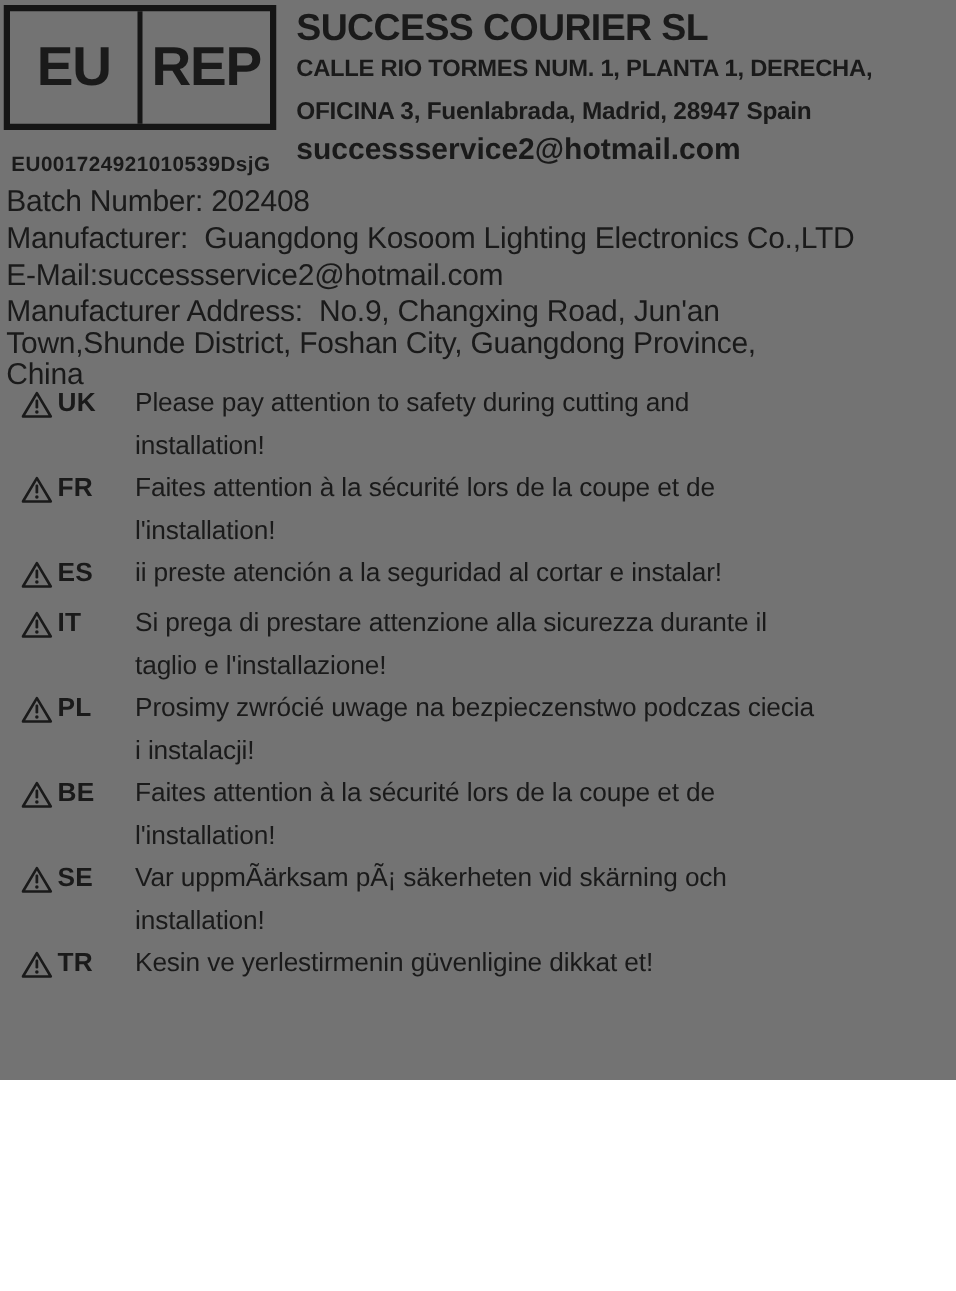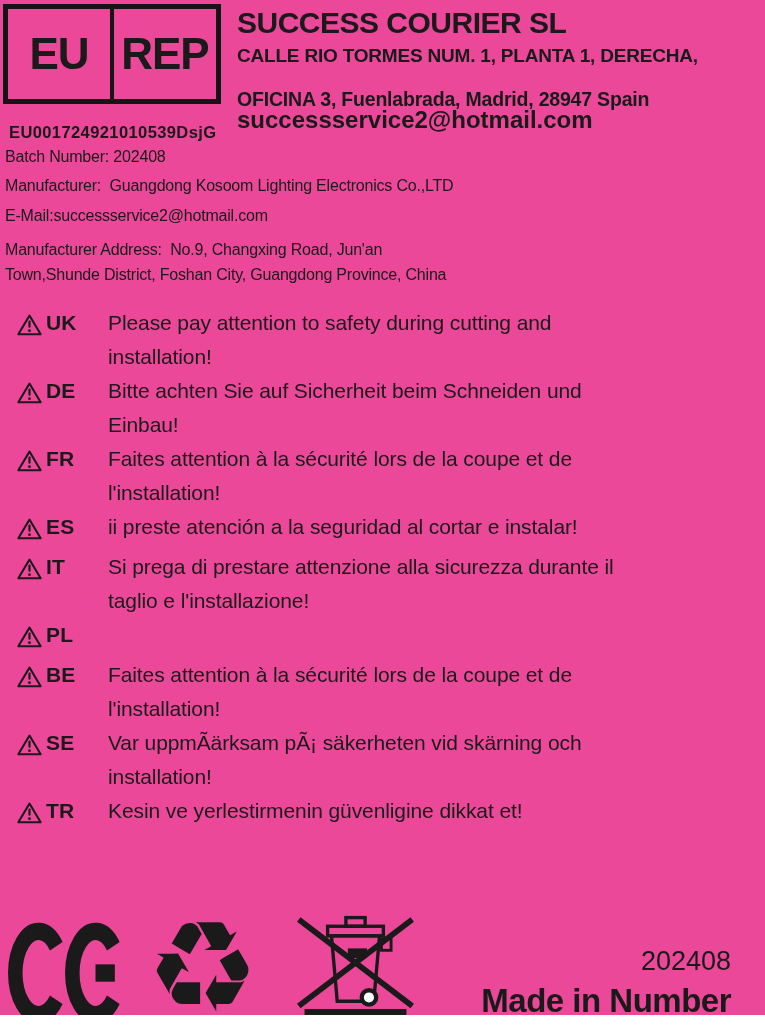--- a/index.html
+++ b/index.html
@@ -1,21 +1,21 @@
 <!DOCTYPE html>
 <html><head>
 <meta charset="utf-8">
 <style>
   * { margin: 0; padding: 0; box-sizing: border-box; }
   html, body { background: #ffffff; }
   .page {
     position: relative;
     width: 765px;
-    height: 1015px;
-    background: #ec4899;
+    height: 864px;
+    background: #737373;
     color: #1a1a1a;
     font-family: "Liberation Sans", sans-serif;
     overflow: hidden;
   }
   
   .eurep-box {
     position: absolute; left: 3px; top: 4px;
     width: 218px; height: 100px;
     border: 5px solid #151515;
     display: flex;
@@ -24,24 +24,24 @@
     flex: 1; display: flex; align-items: center; justify-content: center;
     font-weight: bold; font-size: 44px; letter-spacing: -1px;
   }
   .eurep-cell.first { border-right: 4px solid #151515; }
   .eu-code {
     position: absolute; left: 9px; top: 123px;
     font-size: 16.5px; font-weight: 600; letter-spacing: 0.4px;
   }
   .company   { position: absolute; left: 237px; top: 6px;  font-size: 30px; font-weight: bold; letter-spacing: -0.5px; }
   .hdr-addr1 { position: absolute; left: 237px; top: 45px; font-size: 19px; font-weight: bold; letter-spacing: -0.2px; }
-  .hdr-addr2 { position: absolute; left: 237px; top: 88px; font-size: 19.5px; font-weight: bold; letter-spacing: -0.2px; }
+  .hdr-addr2 { position: absolute; left: 237px; top: 78px; font-size: 19.5px; font-weight: bold; letter-spacing: -0.2px; }
   .hdr-email { position: absolute; left: 237px; top: 106px; font-size: 24px;  font-weight: bold; text-align: center; }
   
-  .info-line { position: absolute; left: 5px; font-size: 16px; white-space: pre-wrap; letter-spacing: -0.2px; }
+  .info-line { position: absolute; left: 5px; font-size: 24px; white-space: pre-wrap; letter-spacing: -0.2px; }
   .i-batch { top: 148px; }
   .i-manu  { top: 177px; }
   .i-mail  { top: 207px; text-align: right; }
   .i-addr  { top: 237px; line-height: 25px; width: 640px; }
   
   .warnings { position: absolute; left: 17px; top: 306px; width: 742px; }
   .warn-row { display: flex; align-items: flex-start; font-size: 21px; line-height: 34px; }
   .warn-icon { width: 29px; flex: 0 0 29px; padding-top: 6px; }
   .warn-code { width: 62px; flex: 0 0 62px; font-weight: bold; letter-spacing: 0.2px; }
   .warn-text { flex: 1; white-space: pre-wrap; letter-spacing: -0.1px; }
@@ -81,30 +81,20 @@
       <span class="warn-icon"><svg viewBox="0 0 24 22" width="25" height="23">
             <path d="M12 2.4 L22.7 20.3 H1.3 Z" fill="none" stroke="#1a1a1a" stroke-width="2" stroke-linejoin="round"></path>
             <rect x="10.95" y="7.2" width="2.1" height="7" rx="1" fill="#1a1a1a"></rect>
             <circle cx="12" cy="16.9" r="1.35" fill="#1a1a1a"></circle>
           </svg></span>
       <span class="warn-code">UK</span>
       <span class="warn-text">Please pay attention to safety during cutting and
 installation!</span>
     </div>
 
-    <div class="warn-row">
-      <span class="warn-icon"><svg viewBox="0 0 24 22" width="25" height="23">
-            <path d="M12 2.4 L22.7 20.3 H1.3 Z" fill="none" stroke="#1a1a1a" stroke-width="2" stroke-linejoin="round"></path>
-            <rect x="10.95" y="7.2" width="2.1" height="7" rx="1" fill="#1a1a1a"></rect>
-            <circle cx="12" cy="16.9" r="1.35" fill="#1a1a1a"></circle>
-          </svg></span>
-      <span class="warn-code">DE</span>
-      <span class="warn-text">Bitte achten Sie auf Sicherheit beim Schneiden und
-Einbau!</span>
-    </div>
 
     <div class="warn-row">
       <span class="warn-icon"><svg viewBox="0 0 24 22" width="25" height="23">
             <path d="M12 2.4 L22.7 20.3 H1.3 Z" fill="none" stroke="#1a1a1a" stroke-width="2" stroke-linejoin="round"></path>
             <rect x="10.95" y="7.2" width="2.1" height="7" rx="1" fill="#1a1a1a"></rect>
             <circle cx="12" cy="16.9" r="1.35" fill="#1a1a1a"></circle>
           </svg></span>
       <span class="warn-code">FR</span>
       <span class="warn-text">Faites attention à la sécurité lors de la coupe et de
 l'installation!</span>
@@ -131,20 +121,22 @@
 taglio e l'installazione!</span>
     </div>
 
     <div class="warn-row">
       <span class="warn-icon"><svg viewBox="0 0 24 22" width="25" height="23">
             <path d="M12 2.4 L22.7 20.3 H1.3 Z" fill="none" stroke="#1a1a1a" stroke-width="2" stroke-linejoin="round"></path>
             <rect x="10.95" y="7.2" width="2.1" height="7" rx="1" fill="#1a1a1a"></rect>
             <circle cx="12" cy="16.9" r="1.35" fill="#1a1a1a"></circle>
           </svg></span>
       <span class="warn-code">PL</span>
+      <span class="warn-text">Prosimy zwrócié uwage na bezpieczenstwo podczas ciecia
+i instalacji!</span>
     </div>
 
     <div class="warn-row">
       <span class="warn-icon"><svg viewBox="0 0 24 22" width="25" height="23">
             <path d="M12 2.4 L22.7 20.3 H1.3 Z" fill="none" stroke="#1a1a1a" stroke-width="2" stroke-linejoin="round"></path>
             <rect x="10.95" y="7.2" width="2.1" height="7" rx="1" fill="#1a1a1a"></rect>
             <circle cx="12" cy="16.9" r="1.35" fill="#1a1a1a"></circle>
           </svg></span>
       <span class="warn-code">BE</span>
       <span class="warn-text">Faites attention à la sécurité lors de la coupe et de

